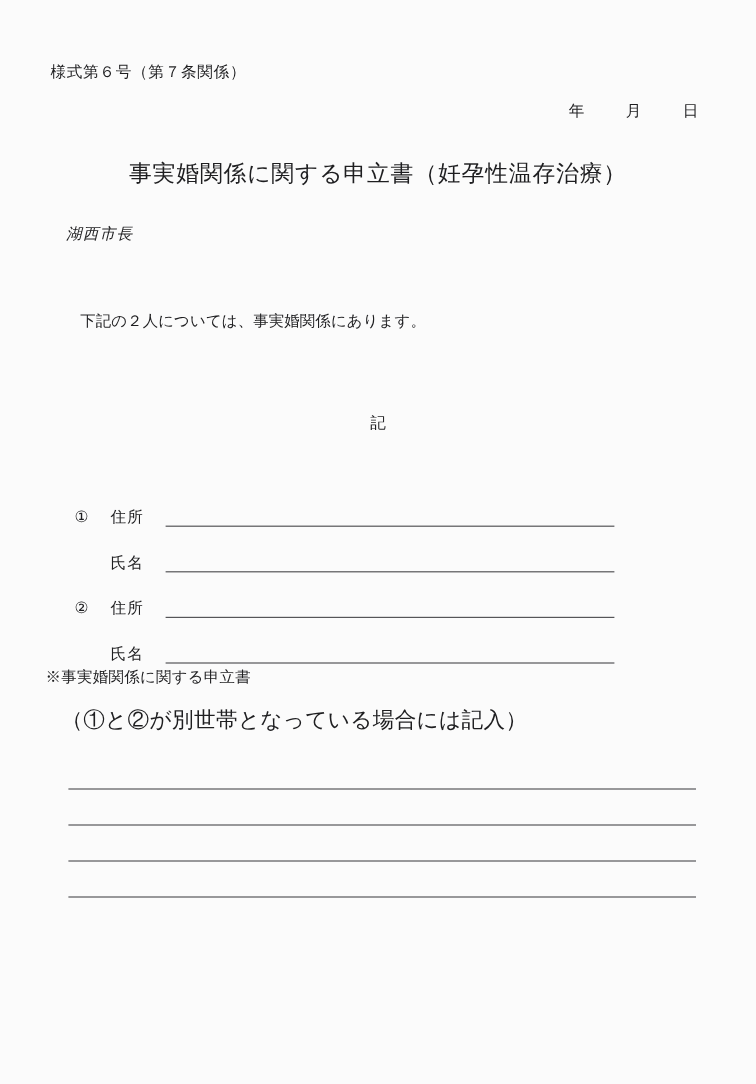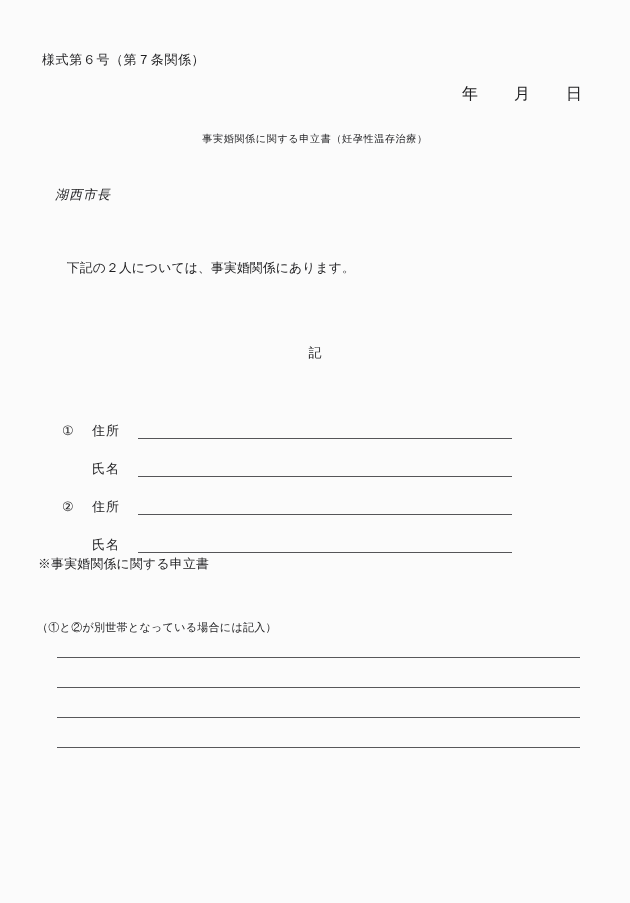--- a/index.html
+++ b/index.html
@@ -33,36 +33,36 @@
     font-size: 13px;
     letter-spacing: 0.6px;
     white-space: nowrap;
   }
 
   
   .date-line {
     position: absolute;
     right: 48px;
     top: 84px;
-    font-size: 16px;
+    font-size: 13px;
     white-space: nowrap;
   }
   .date-line span.dseg {
     display: inline-block;
   }
   .date-line .gap { display: inline-block; width: 28px; }
 
   
   .doc-title {
     position: absolute;
     left: 0;
     top: 132px;
     width: 630px;
     text-align: center;
-    font-size: 10px;
+    font-size: 19px;
     letter-spacing: 0.7px;
     white-space: nowrap;
   }
 
   
   .addressee {
     position: absolute;
     left: 55px;
     top: 186px;
     font-size: 13px;
@@ -134,25 +134,24 @@
   
   .note-title {
     position: absolute;
     left: 38px;
     top: 556px;
     font-size: 12.8px;
     letter-spacing: 0.3px;
   }
   .note-sub {
     position: absolute;
-    left: 37px;
+    left: 51px;
     top: 588px;
-    font-size: 11px;
+    font-size: 18px;
     letter-spacing: 0.3px;
-    margin-top: 32px;
   }
 
   
   .write-lines {
     position: absolute;
     left: 57px;
     top: 628px;
     width: 523px;
   }
   .write-line {

